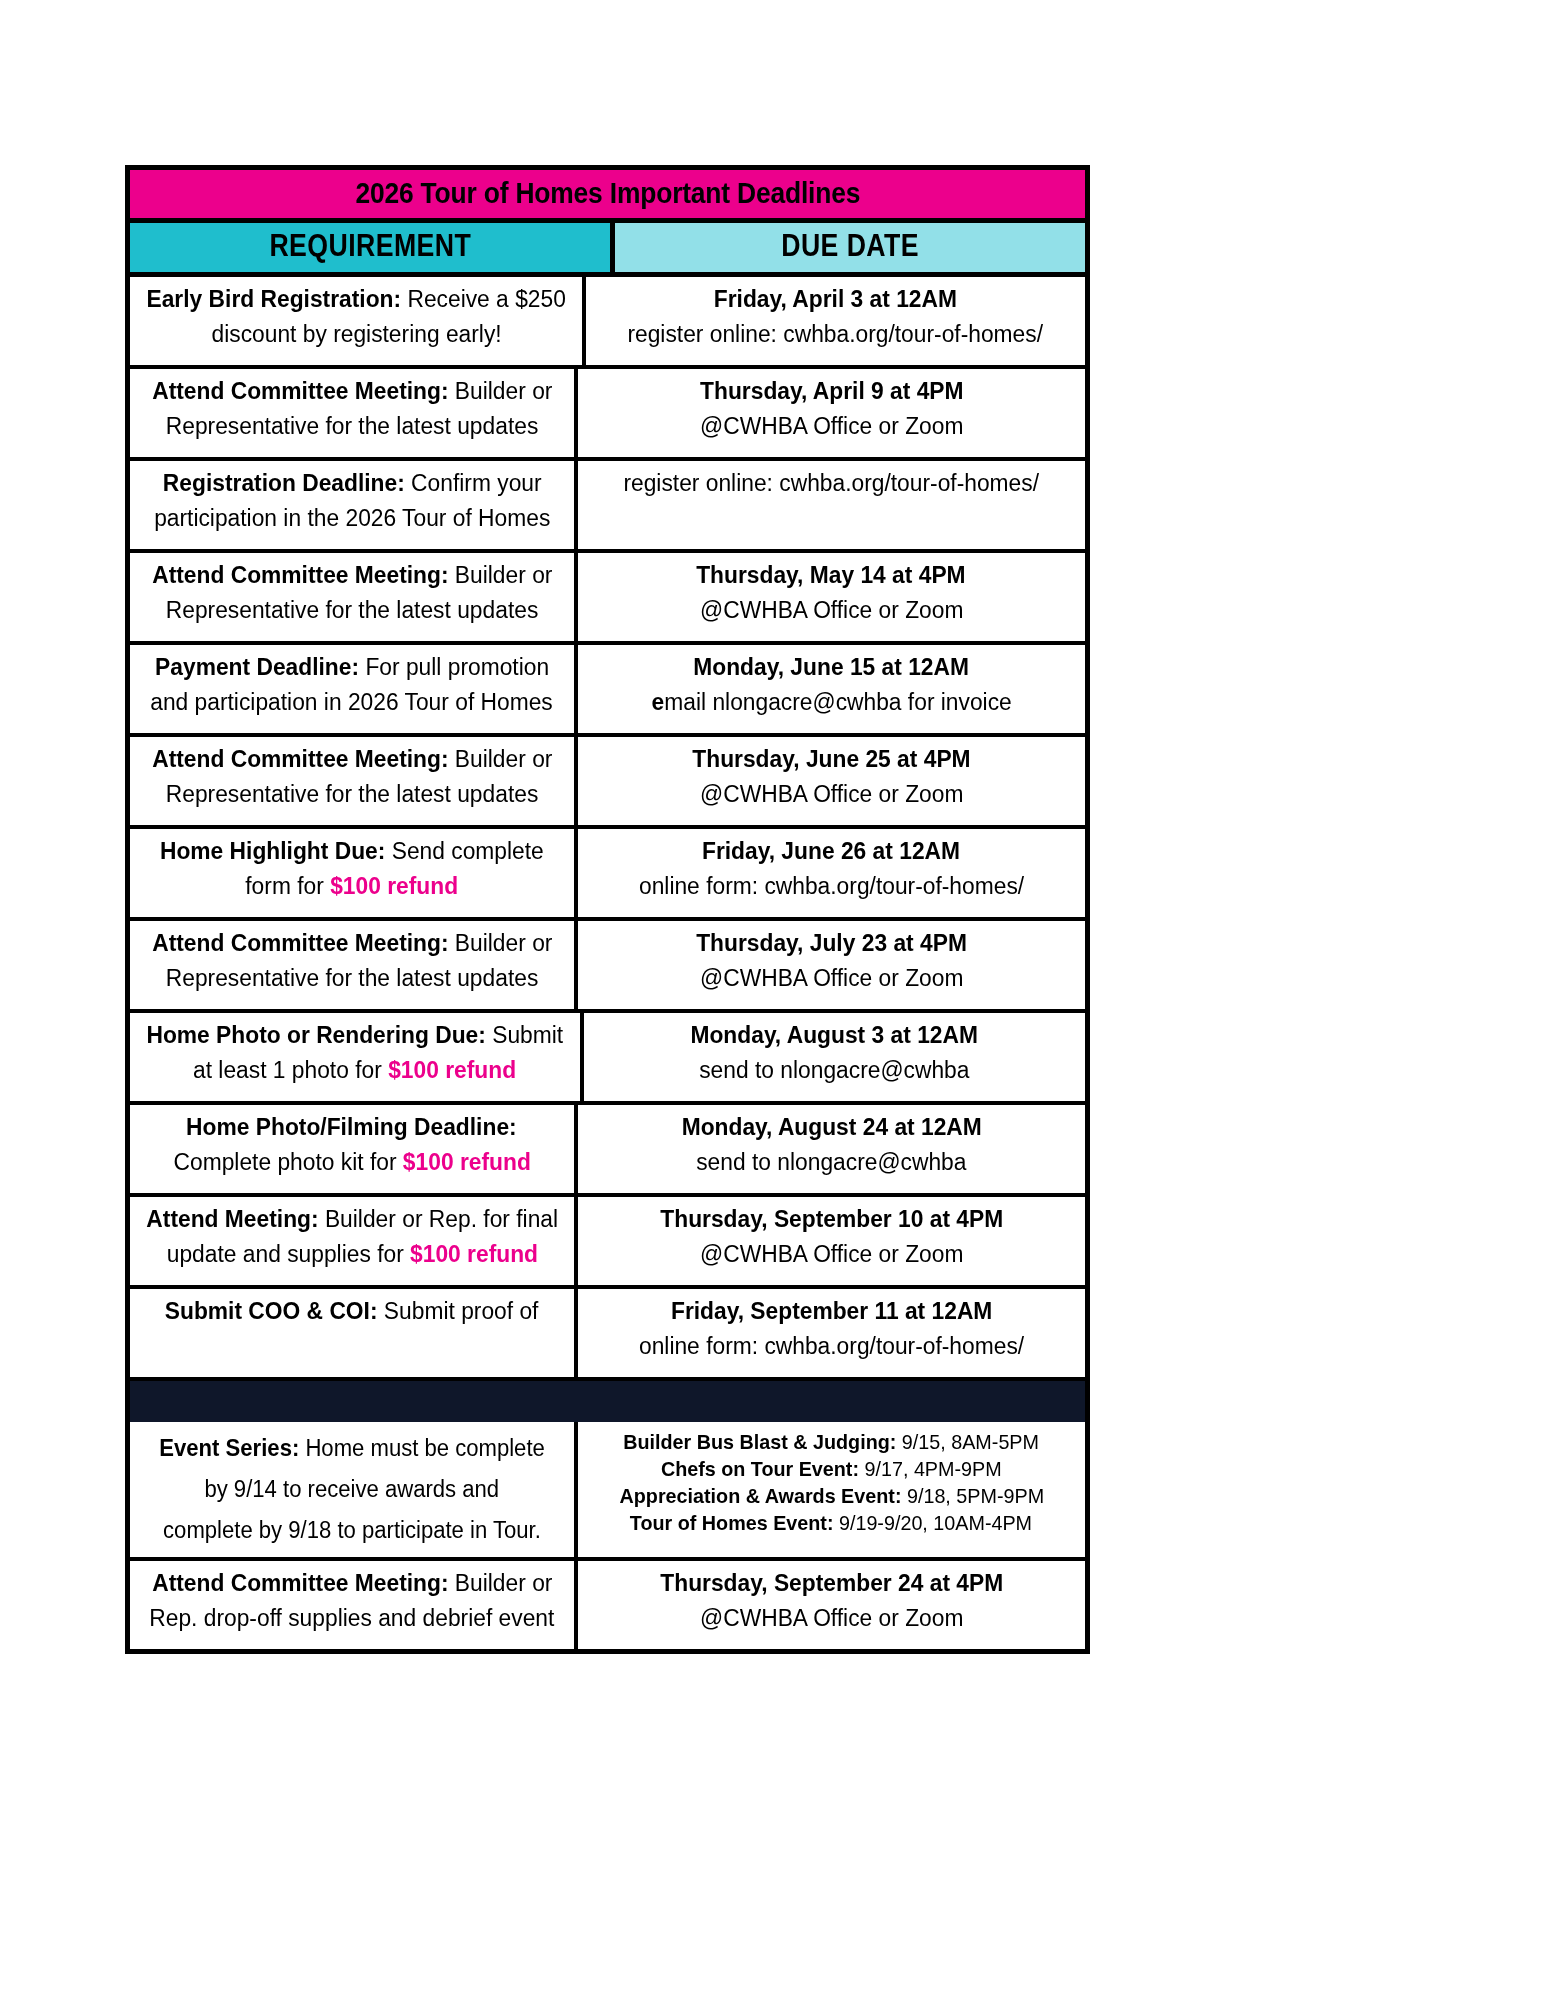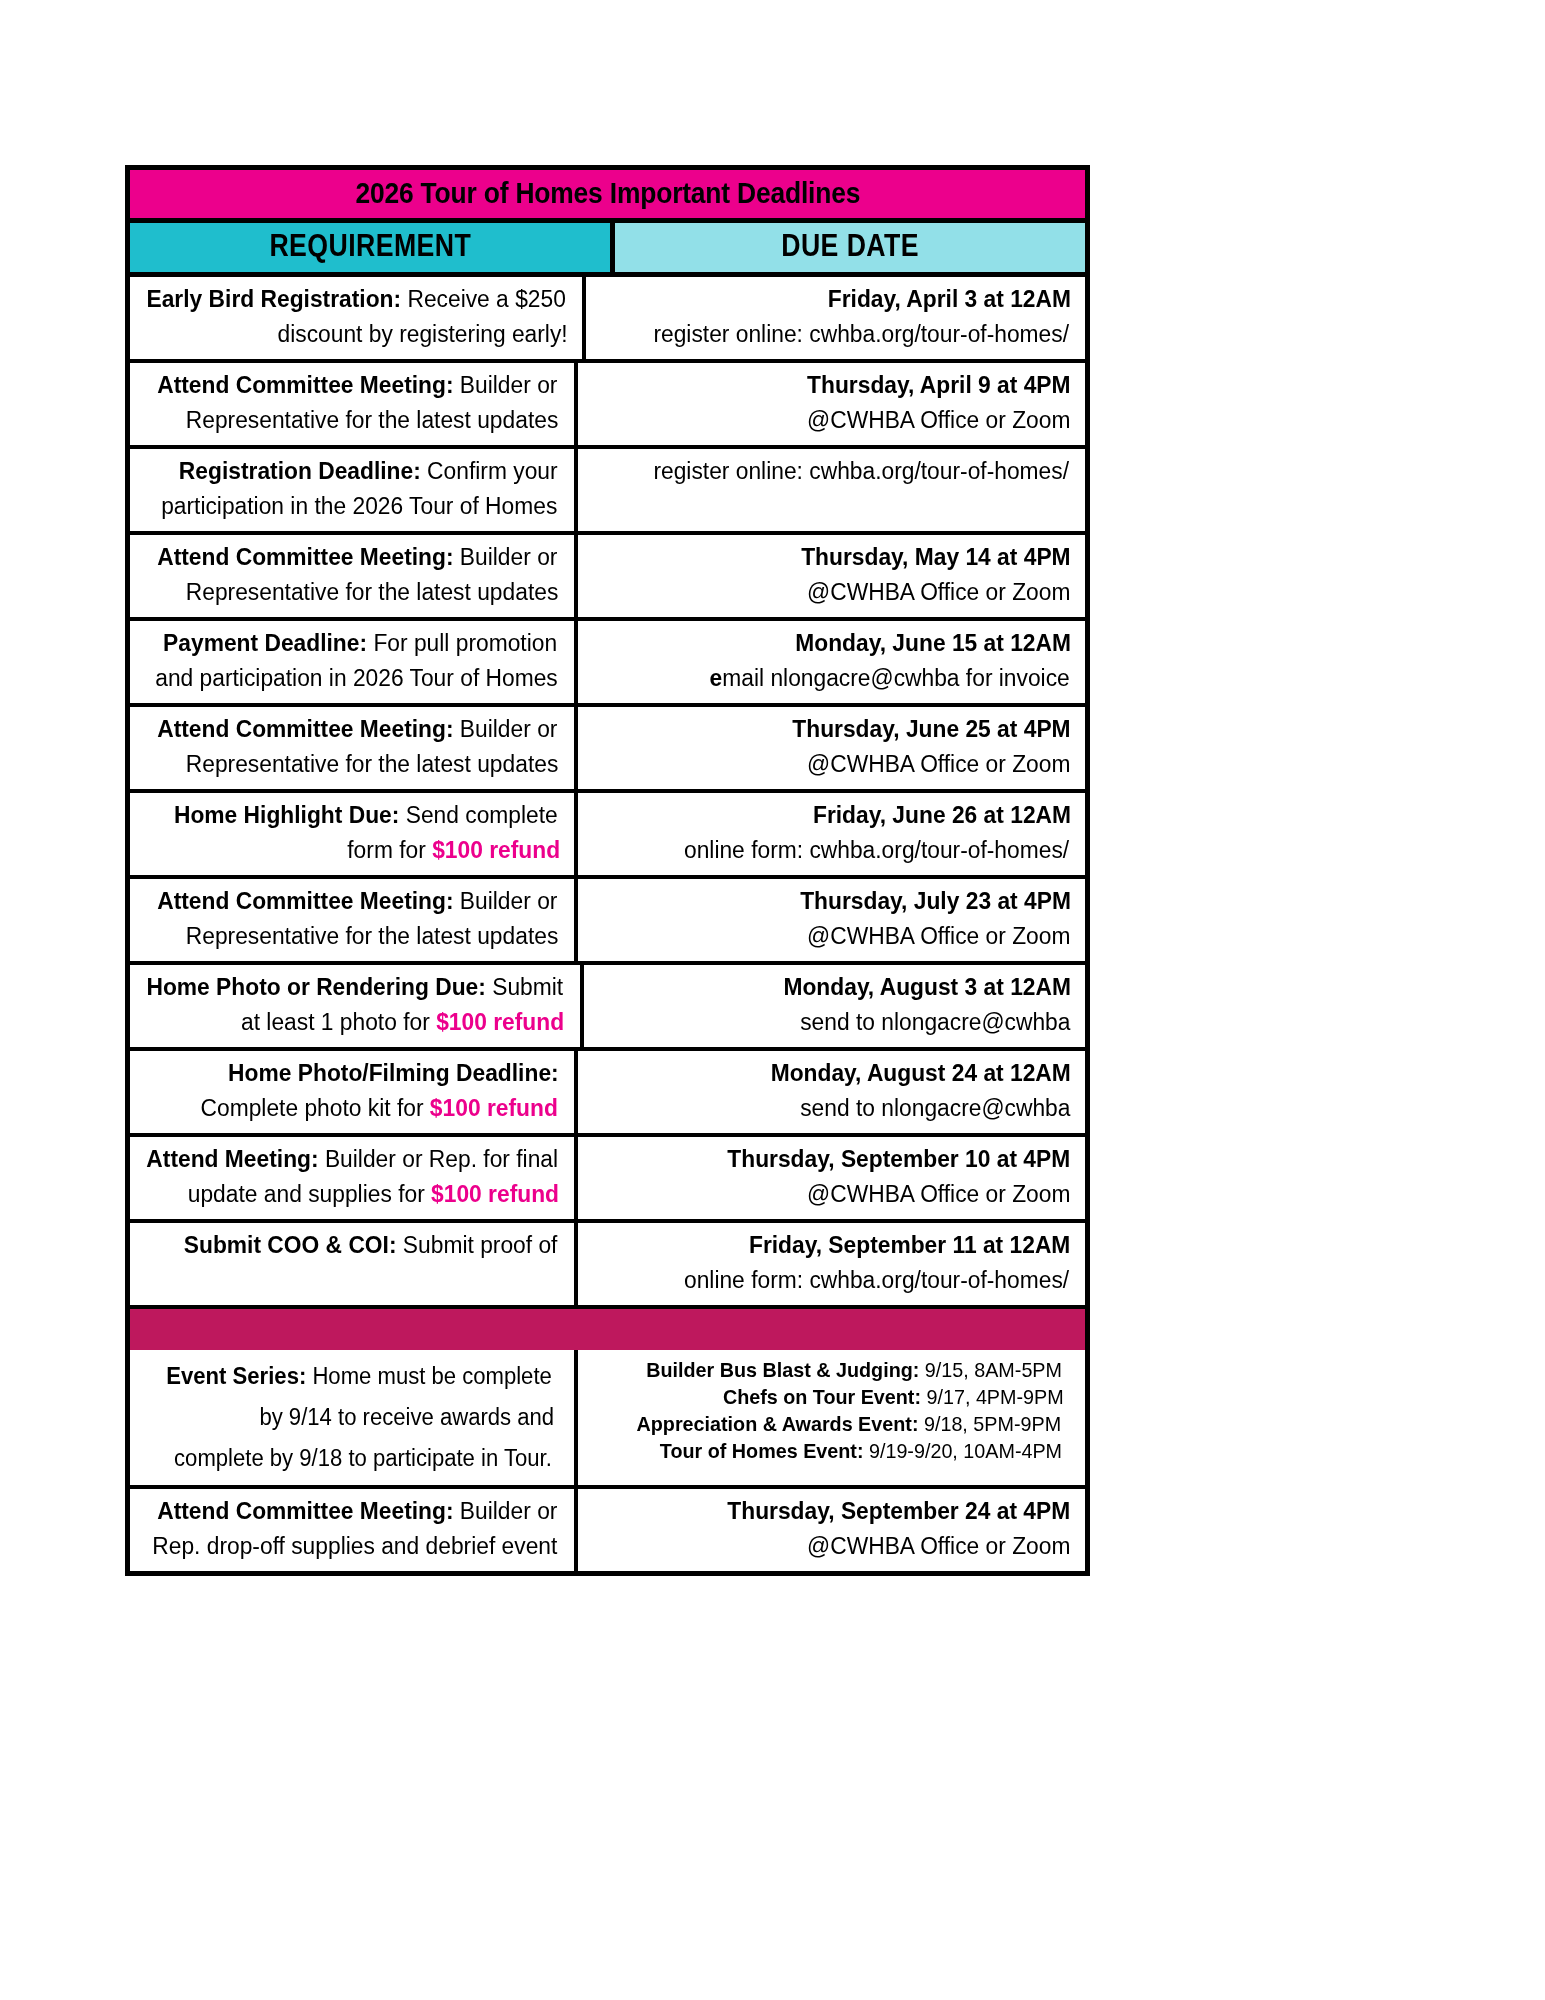--- a/index.html
+++ b/index.html
@@ -12,21 +12,21 @@
   .page{
     position:relative;
     width:1545px;height:2000px;
     box-sizing:border-box;
     padding:165px 125px 0 125px;
   }
   .table{
     width:965px;
     border:5px solid #000;
     border-collapse:separate;
-    background:#be185d;
+    background:#0f172a;
     box-sizing:border-box;
   }
   .title-bar{
     background:#EC008C;
     text-align:center;
     padding:6px 0 8px 0;
     border-bottom:5px solid #000;
   }
   .title-bar .t{
     font-family:"Liberation Sans Narrow","Liberation Sans", sans-serif;
@@ -49,22 +49,22 @@
   }
   .hdr-cell .ht{display:inline-block;transform:scaleX(0.86);transform-origin:center;}
   .hdr-left{width:483px;background:#1FBECD;border-right:5px solid #000;}
   .hdr-right{width:472px;background:#92E0E8;}
 
   .row{display:flex;border-bottom:4px solid #000;}
   .row.last{border-bottom:none;}
   .cell{
     background:#fff;
     box-sizing:border-box;
-    padding:5px 10px 7px 10px;
-    text-align:right;
+    padding:5px 10px 13px 10px;
+    text-align:center;
     color:#000;
   }
   .cell-left{width:483px;border-right:4px solid #000;}
   .cell-right{width:548px;}
   .line{
     font-size:23.5px;
     line-height:35px;
     white-space:nowrap;
   }
   .line .sq{display:inline-block;transform:scaleX(0.97);transform-origin:center;}

